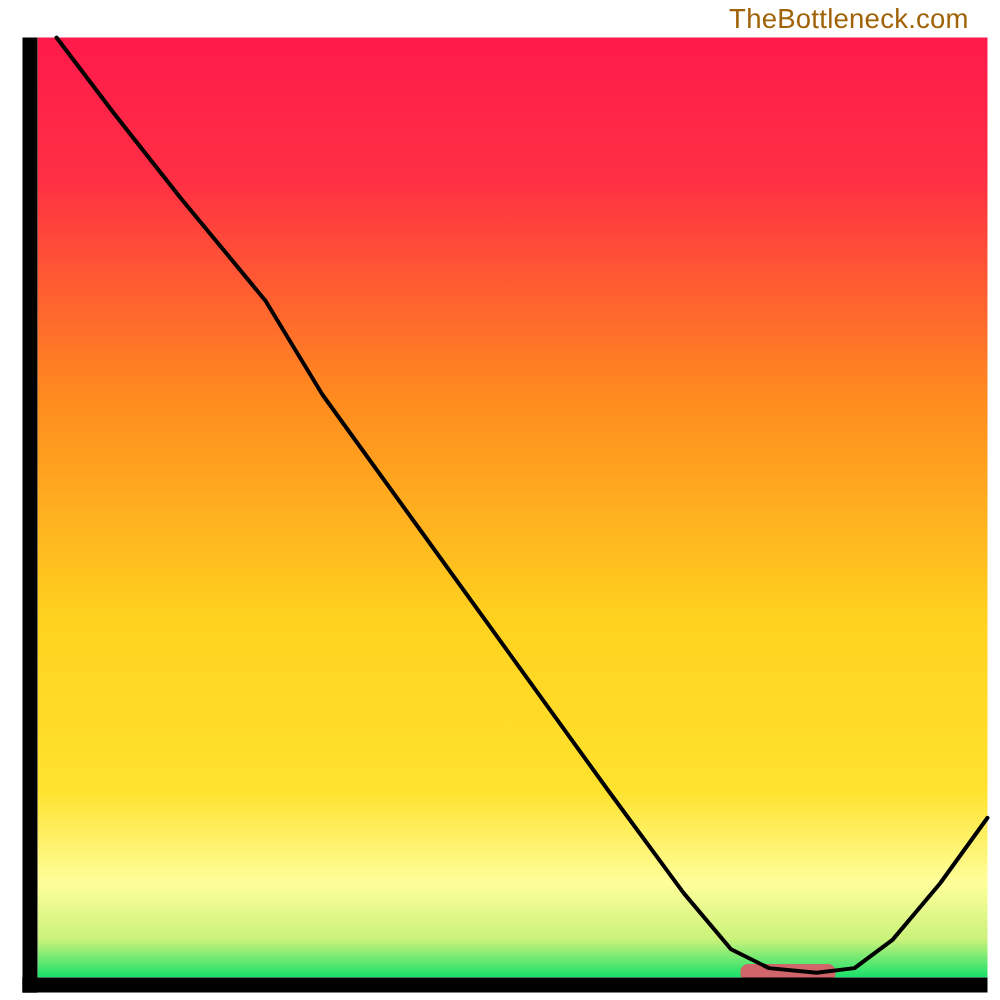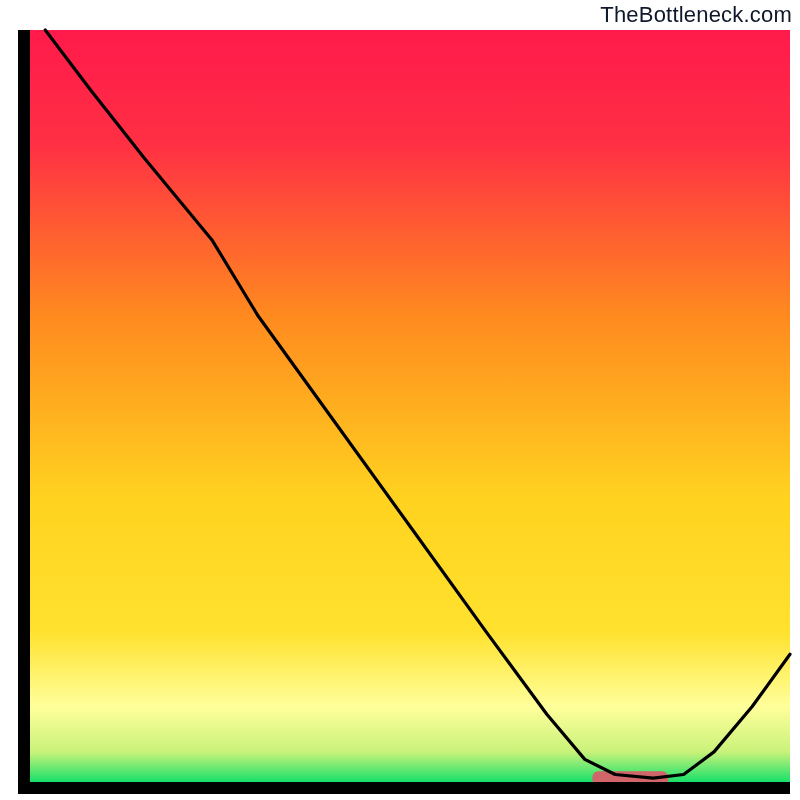--- a/index.html
+++ b/index.html
@@ -11,22 +11,22 @@
     font-family: Arial, Helvetica, sans-serif;
   }
   .wrap {
     position: relative;
     width: 800px;
     height: 800px;
   }
   .watermark {
     position: absolute;
     top: 2px;
-    right: 8px;
-    color: #0f172a;
+    right: 25px;
+    color: #a16207;
     font-size: 22px;
     font-weight: 500;
     letter-spacing: 0.2px;
   }
   svg {
     display: block;
   }
 </style>
 </head>
 <body>

